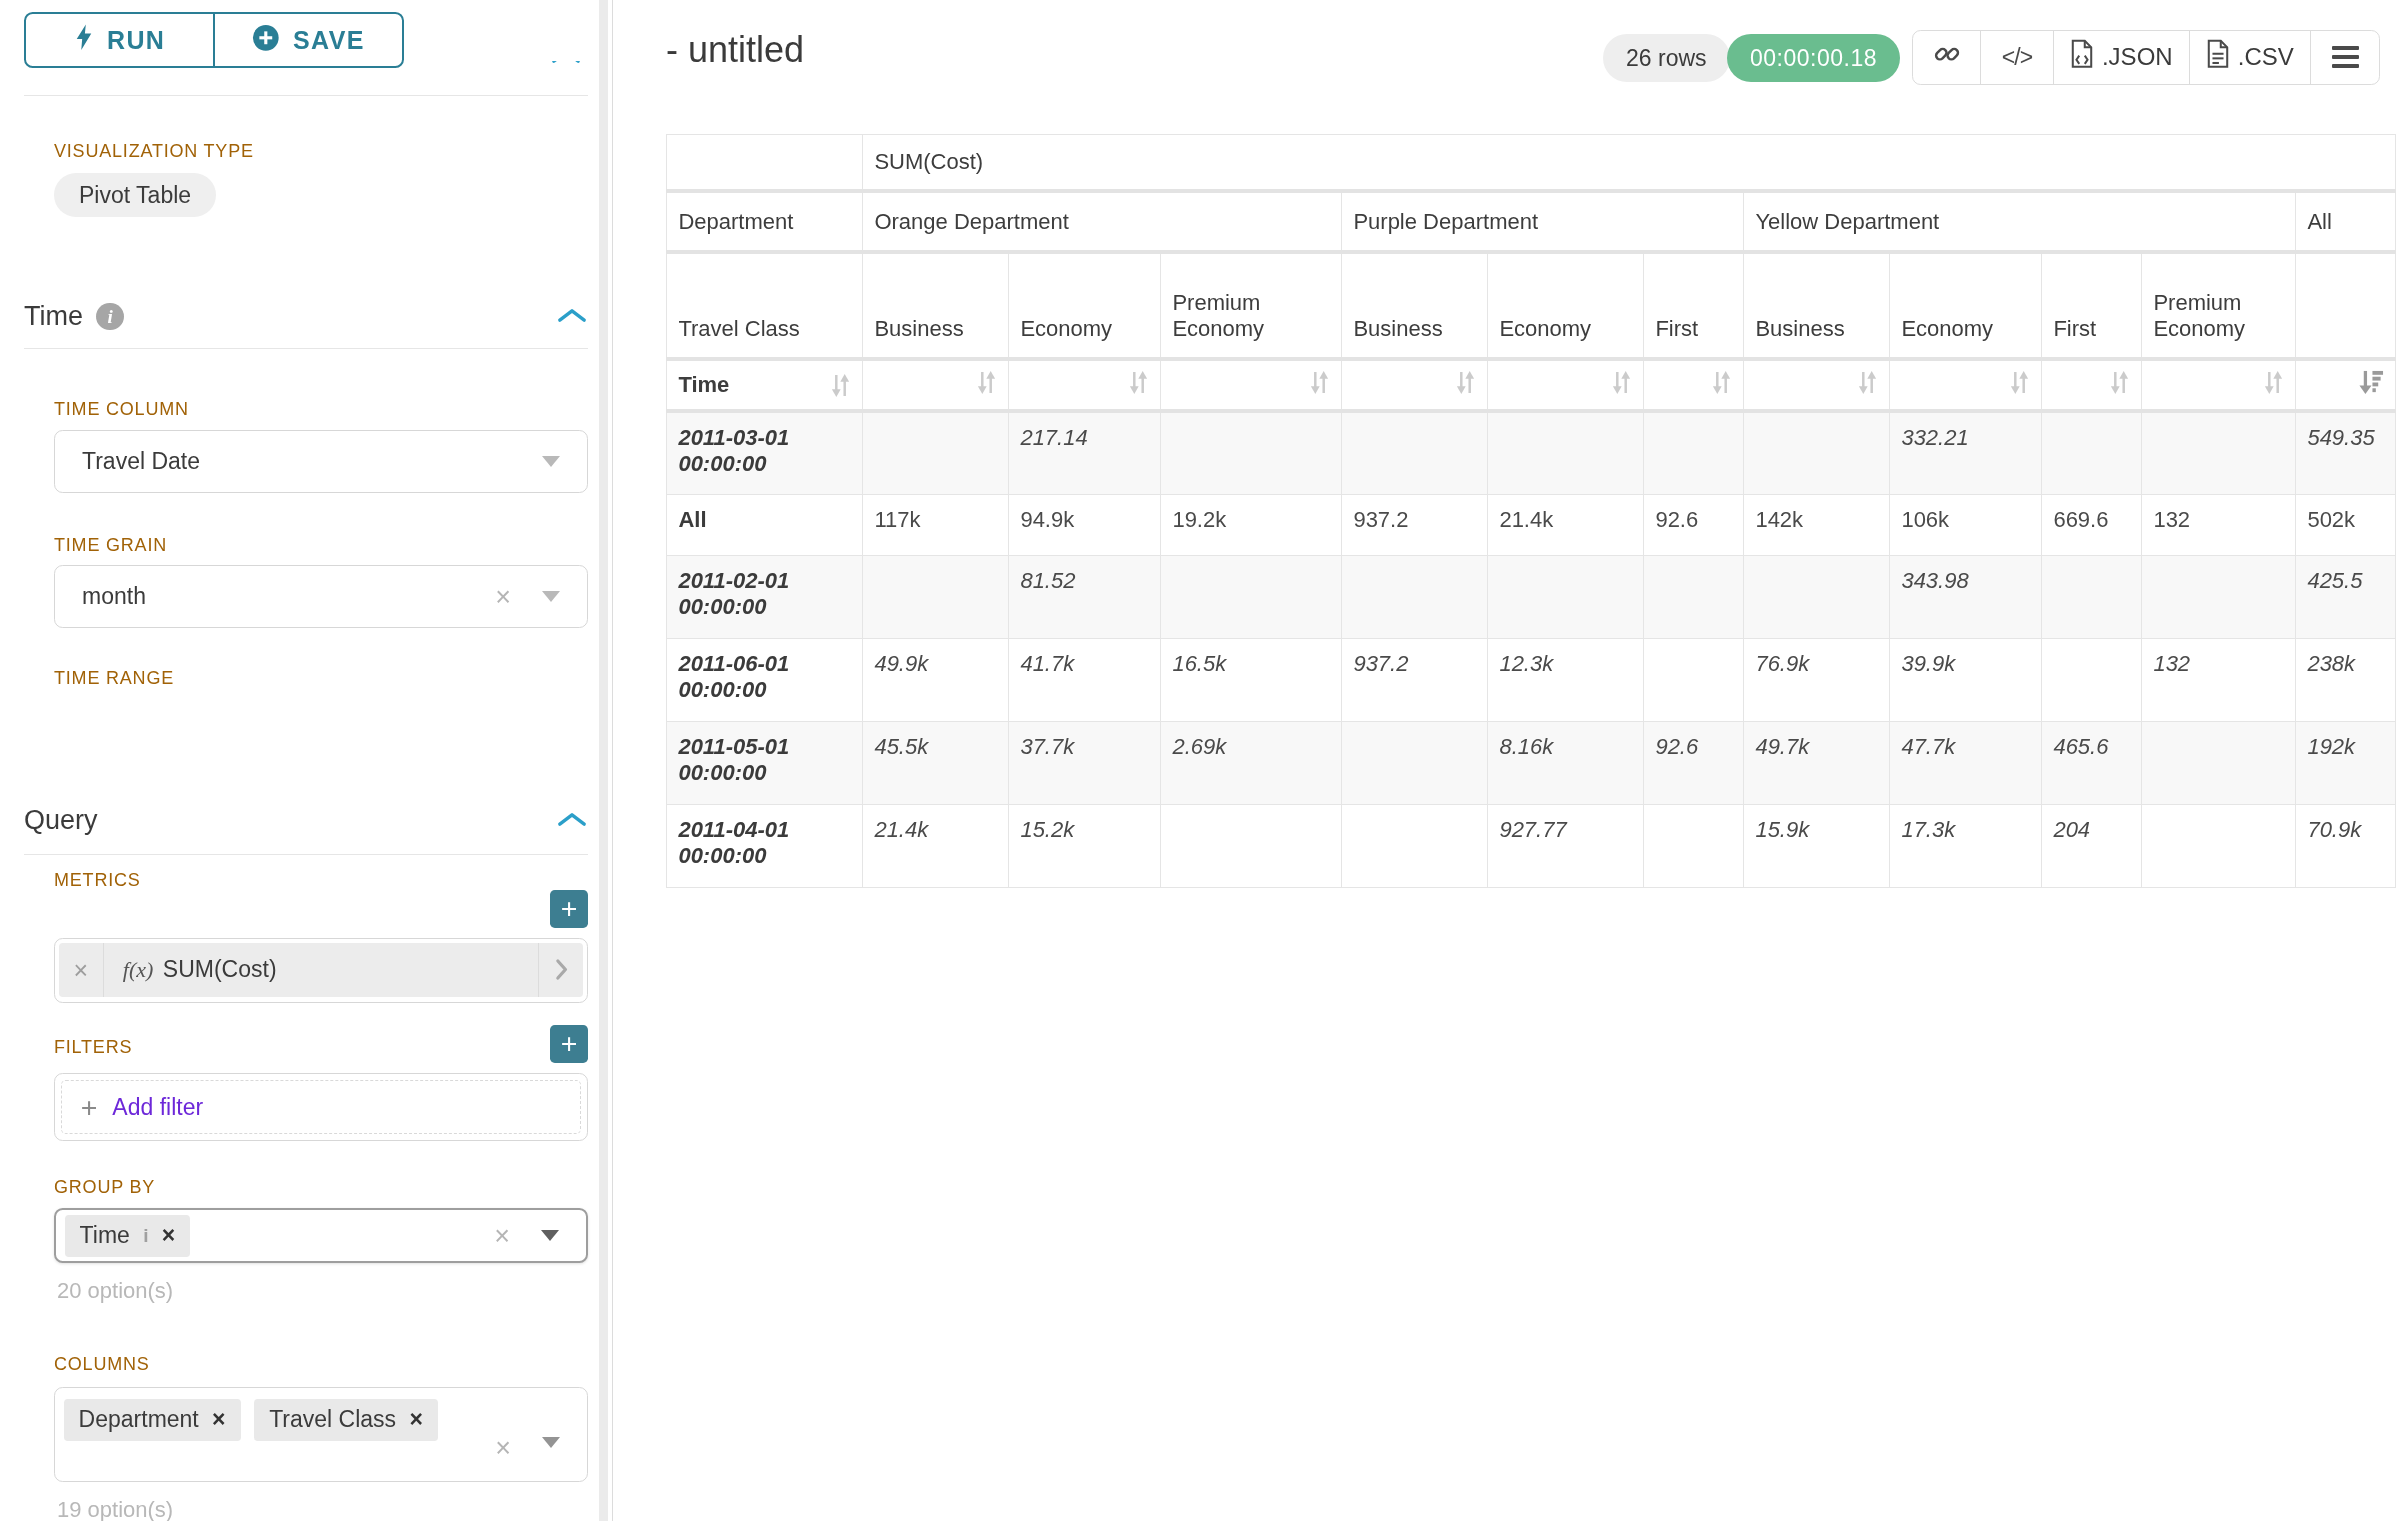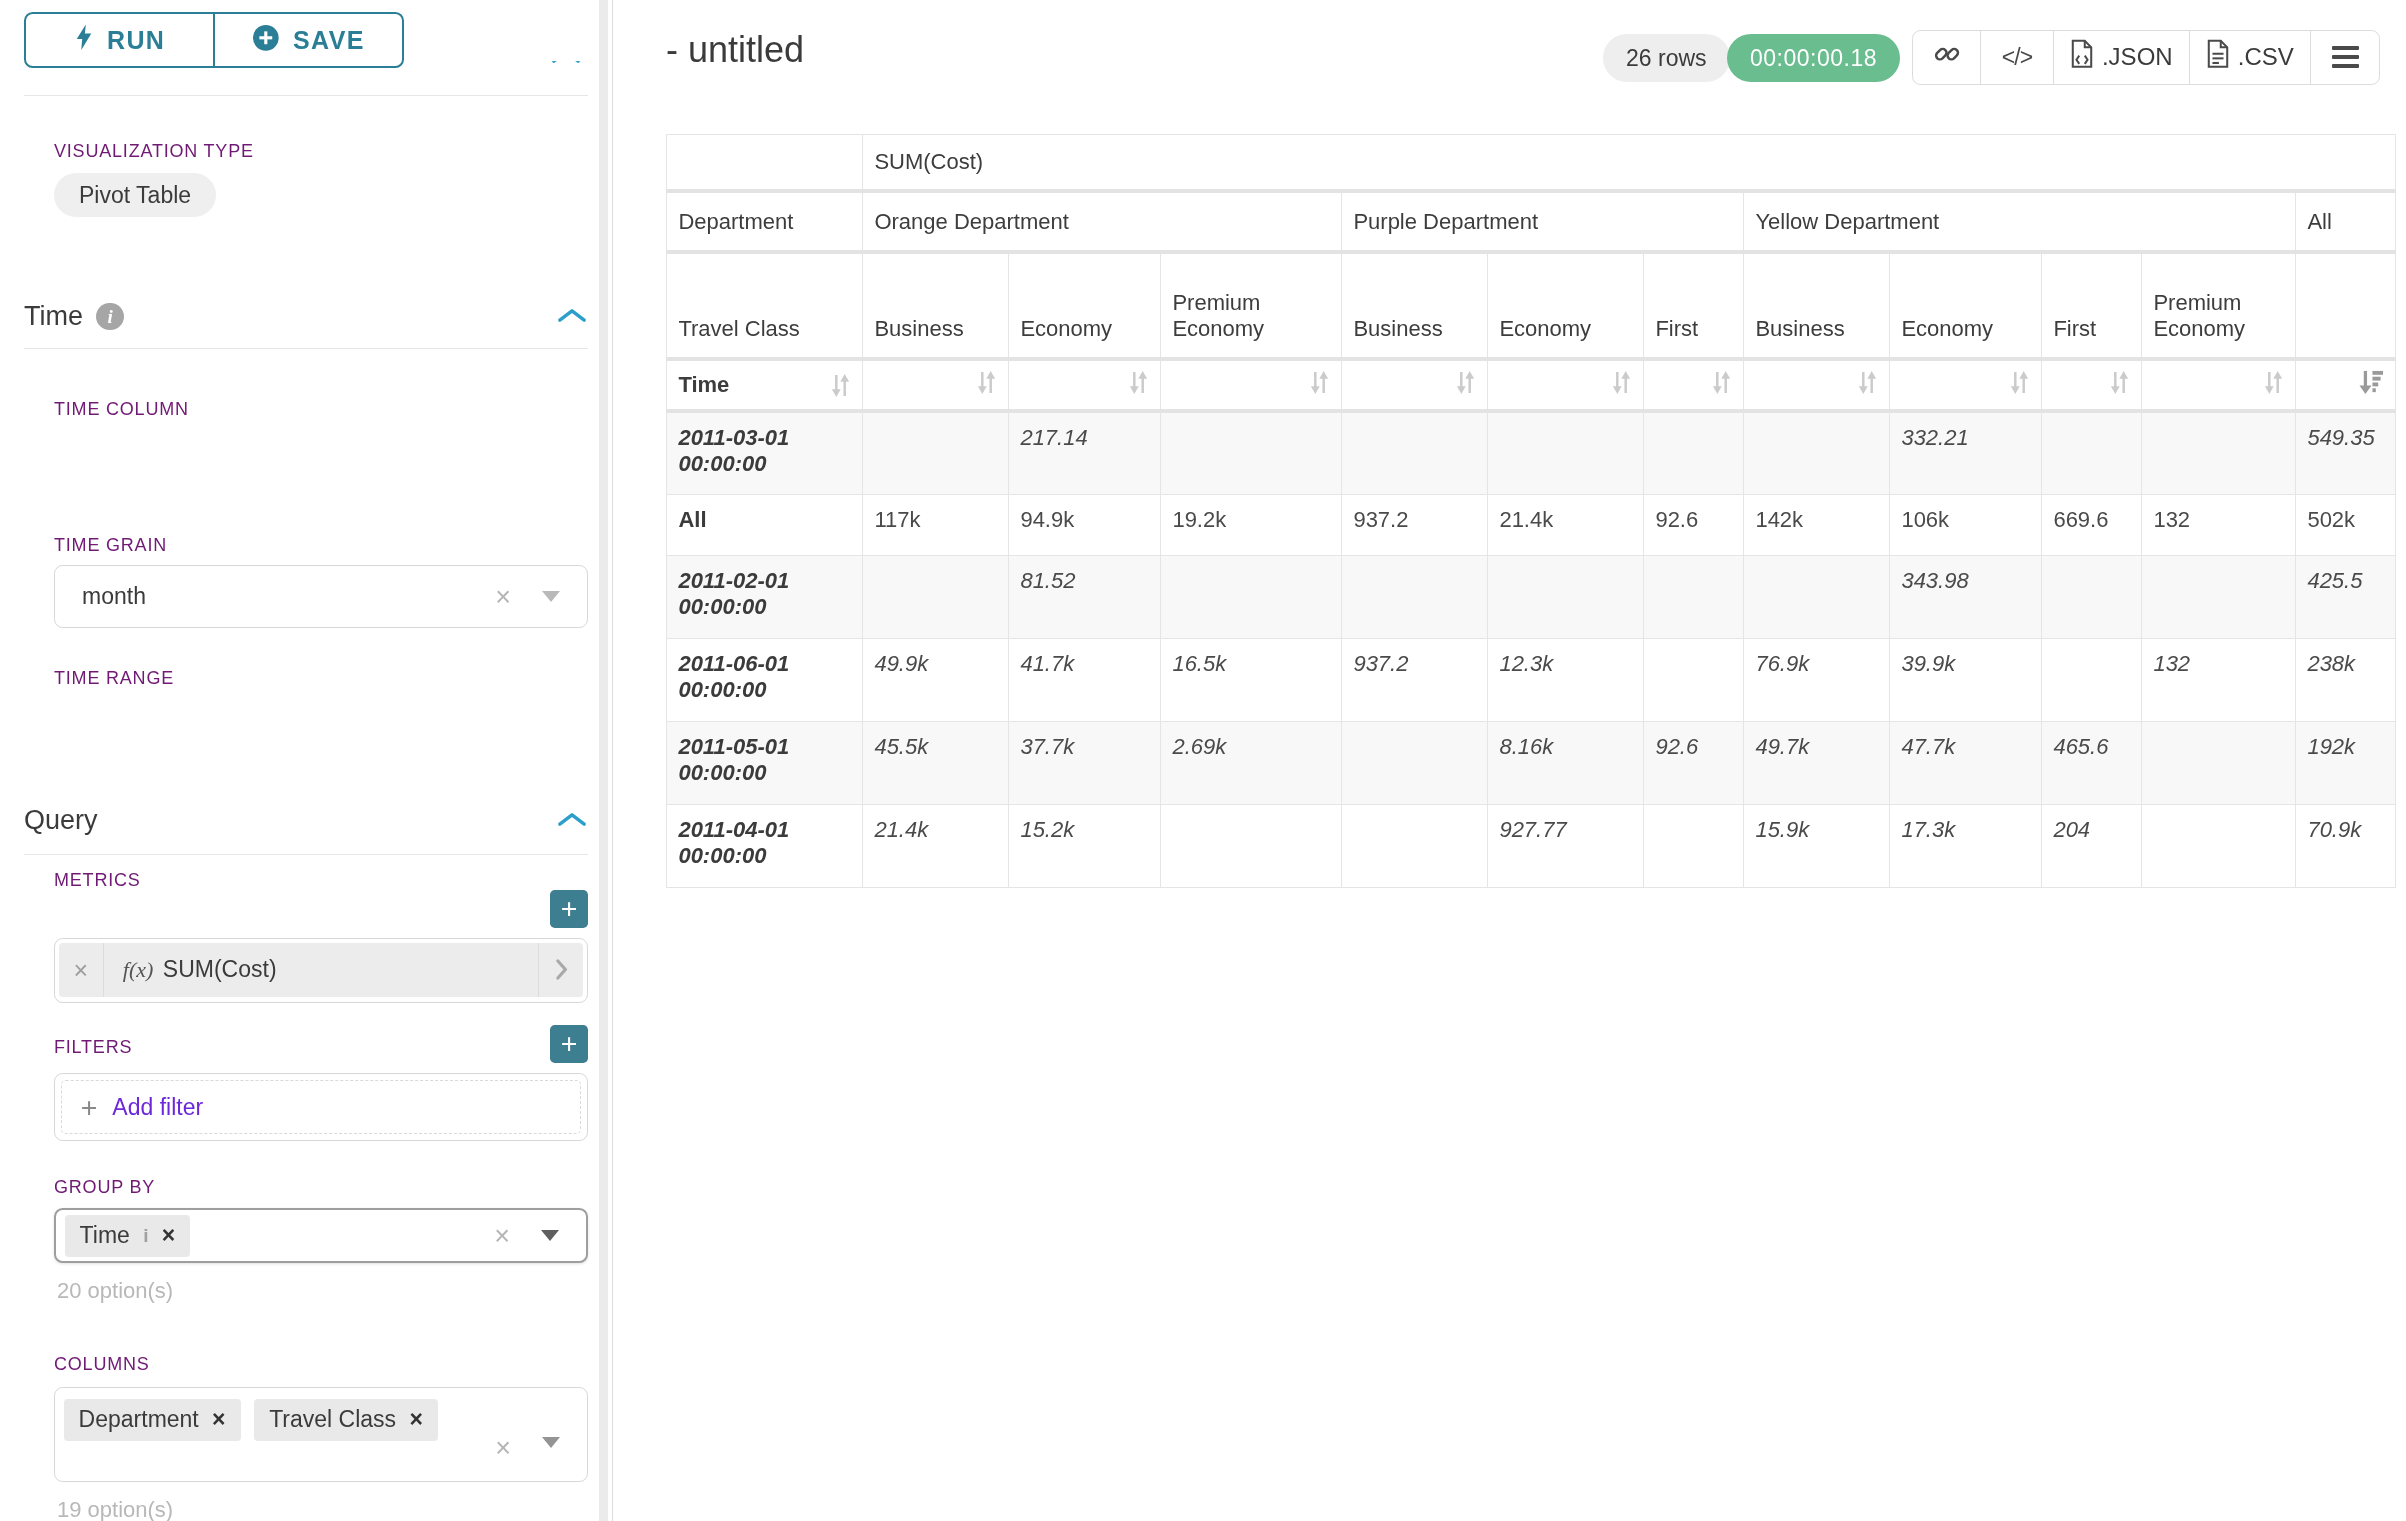--- a/index.html
+++ b/index.html
@@ -14,21 +14,21 @@
   .topbar{position:absolute;left:0;top:0;width:598px;height:61px;background:#fff;z-index:3;}
   .run-save{position:absolute;left:24px;top:12.4px;width:380px;height:56px;border:2.4px solid #2a7e95;
             border-radius:8.6px;display:flex;background:#fff;z-index:4;box-sizing:border-box;}
   .rsbtn{flex:1;display:flex;align-items:center;justify-content:center;gap:13.3px;
          font-size:25px;font-weight:700;letter-spacing:1.4px;color:#2a7e95;cursor:pointer;}
   .rsbtn + .rsbtn{border-left:2.4px solid #2a7e95;}
 
   .clipped-heading{position:absolute;left:24px;top:36px;font-size:27px;line-height:32px;color:#3b3b3b;z-index:1;}
   .clipped-chevron{position:absolute;left:550px;top:49px;z-index:1;}
 
-  .sb-label{position:absolute;left:54px;font-size:18px;letter-spacing:0.8px;color:#701a75;}
+  .sb-label{position:absolute;left:54px;font-size:18px;letter-spacing:0.8px;color:#a16207;}
   .sb-divider{position:absolute;left:24px;width:564px;height:0;border-top:1.9px solid #e6e6e6;}
   .sect-head{position:absolute;left:24px;width:564px;display:flex;align-items:center;}
   .sect-title{font-size:27px;color:#3b3b3b;}
   .sect-chev{margin-left:auto;cursor:pointer;}
   .info-dot{display:inline-flex;align-items:center;justify-content:center;width:27.6px;height:27.6px;
             border-radius:50%;background:#a6a6a6;color:#fff;margin-left:13.3px;
             font-family:"Liberation Serif",serif;font-style:italic;font-weight:700;font-size:19px;}
 
   .pill{display:inline-flex;align-items:center;height:44px;padding:0 25px;background:#efefef;
         border-radius:22px;font-size:23px;color:#3b3b3b;}
@@ -150,20 +150,24 @@
       <span class="info-dot">i</span>
       <span class="sect-chev">
         <svg width="32" height="15" viewBox="0 0 34 16">
             <polyline points="4,13 17,3 30,13" fill="none" stroke="#2b9fc9" stroke-width="3.6" stroke-linecap="round" stroke-linejoin="round"></polyline>
           </svg>
       </span>
     </div>
     <div class="sb-divider" style="top:348px"></div>
 
     <div class="sb-label" style="top:399px">TIME COLUMN</div>
+    <div class="select" style="top:430px">
+      <span>Travel Date</span>
+      <span class="caret"></span>
+    </div>
 
     <div class="sb-label" style="top:535px">TIME GRAIN</div>
     <div class="select" style="top:565px">
       <span>month</span>
       <span class="clear-x">×</span>
       <span class="caret"></span>
     </div>
 
     <div class="sb-label" style="top:668px">TIME RANGE</div>
 

